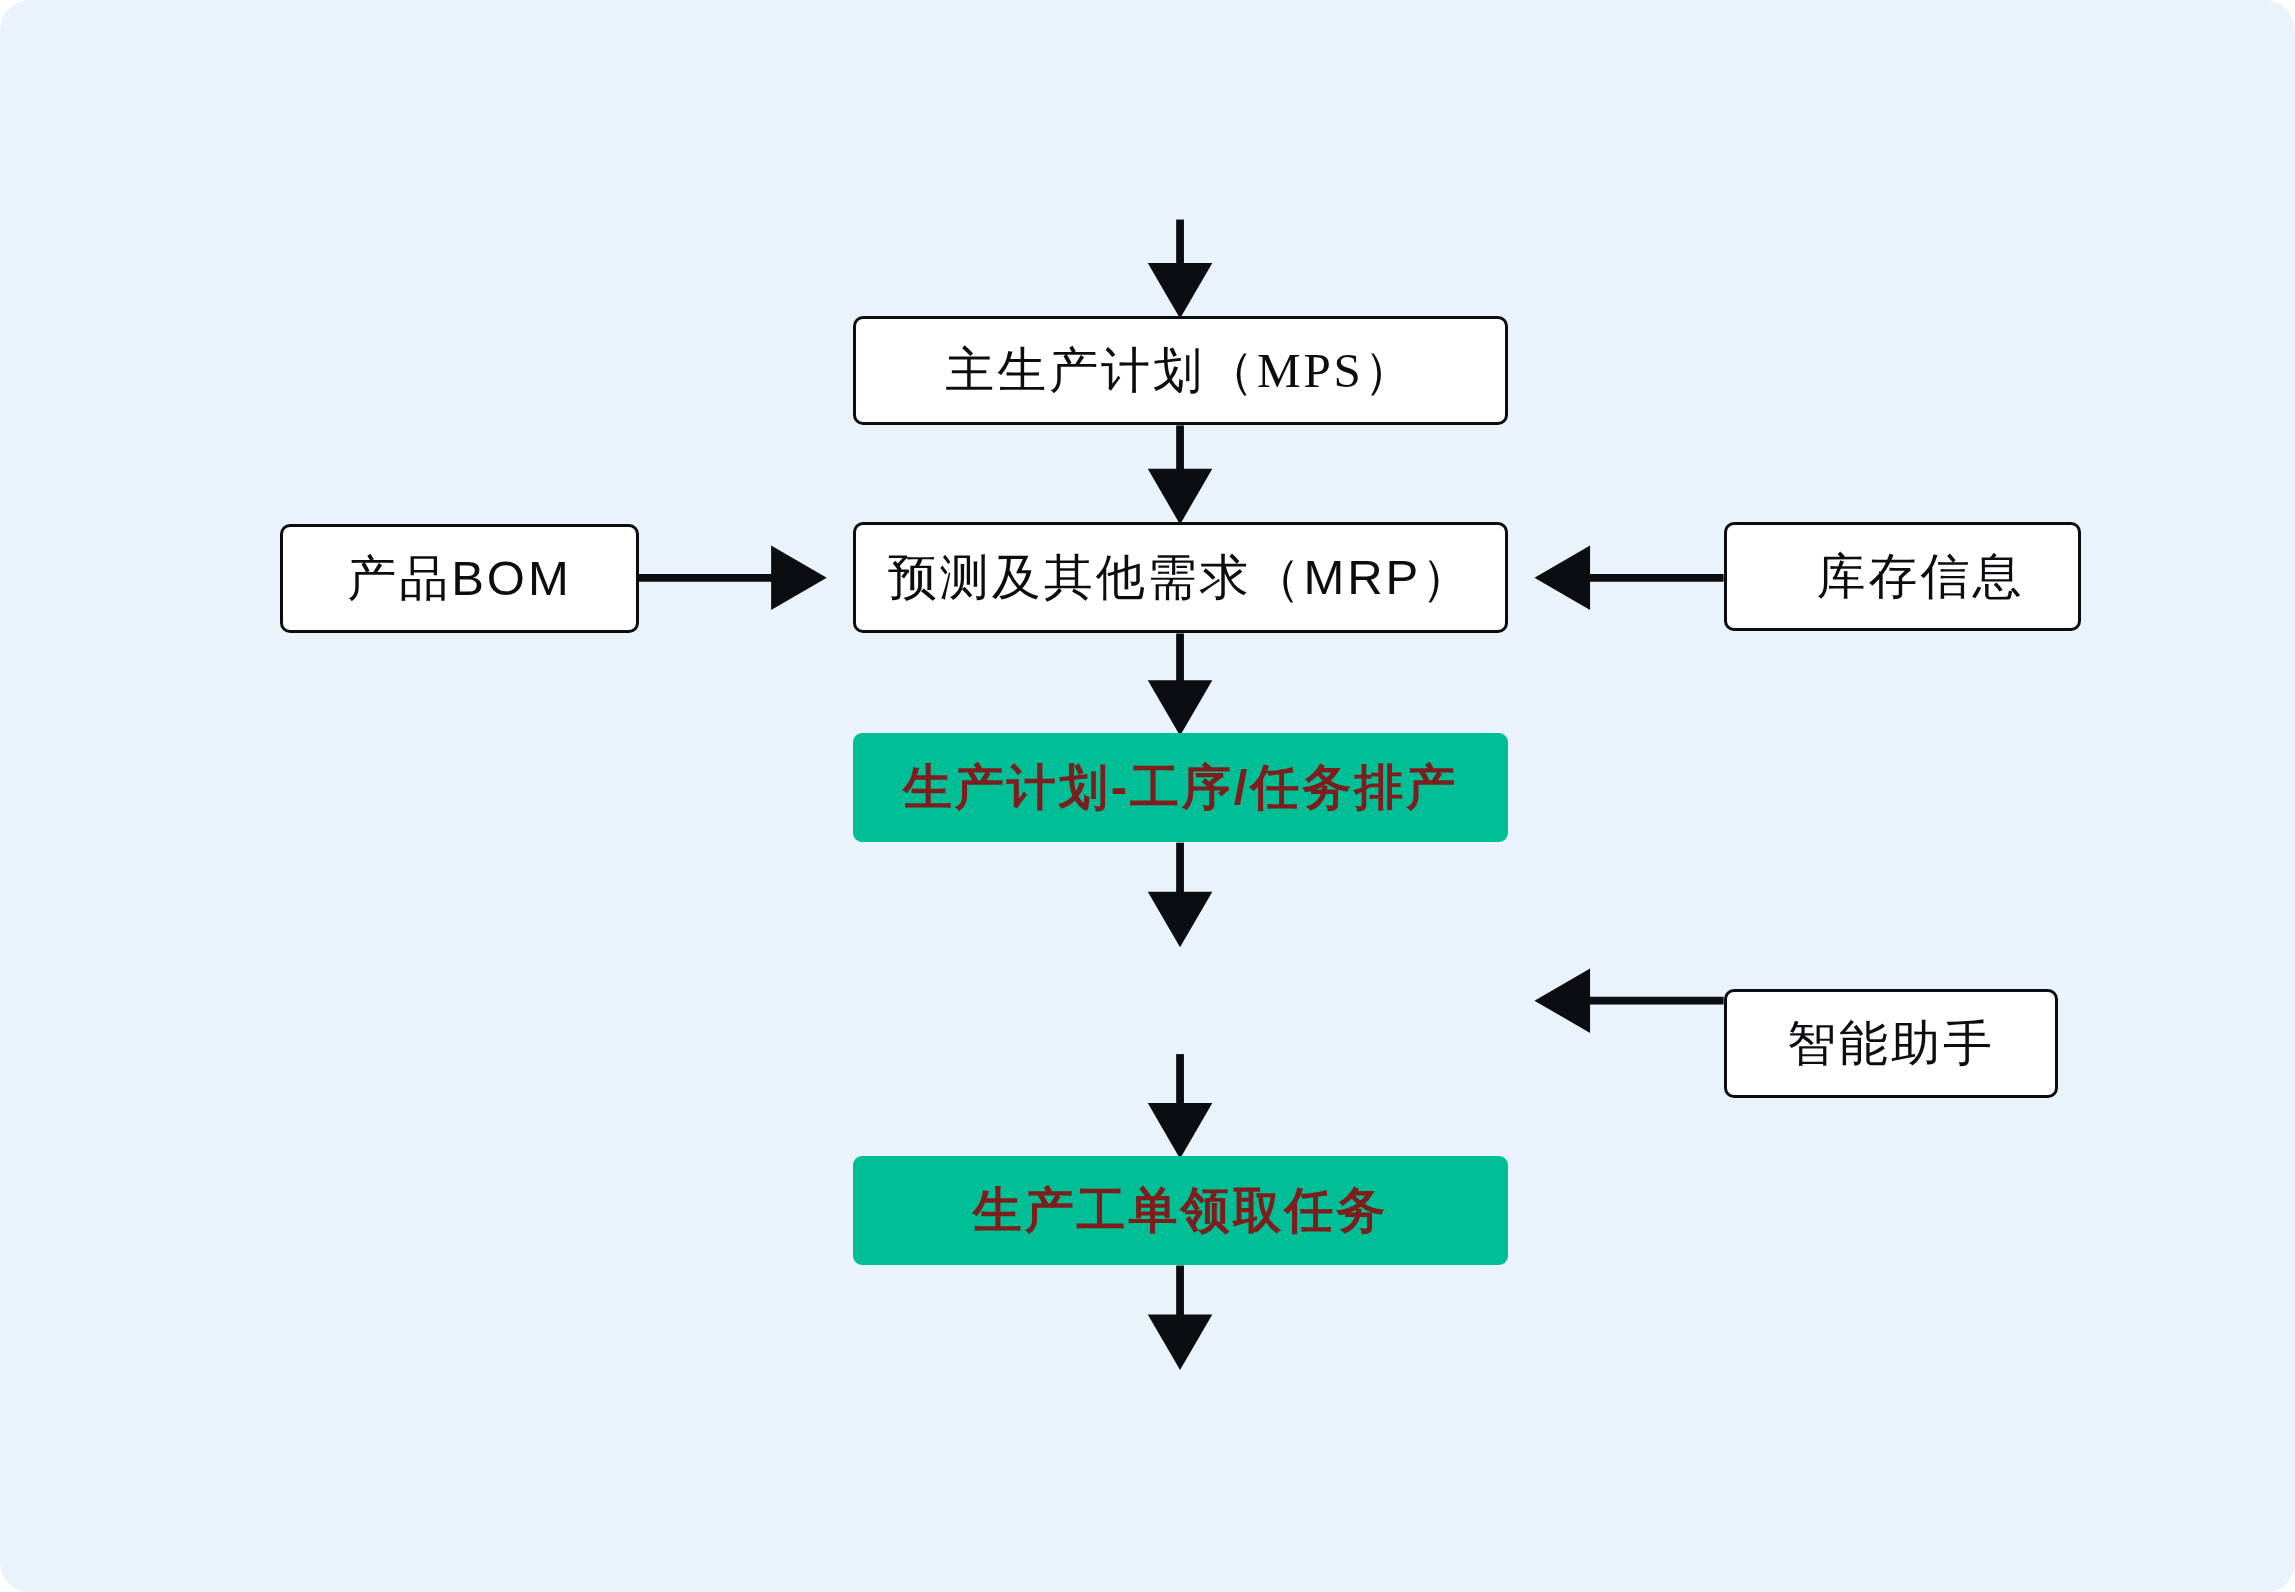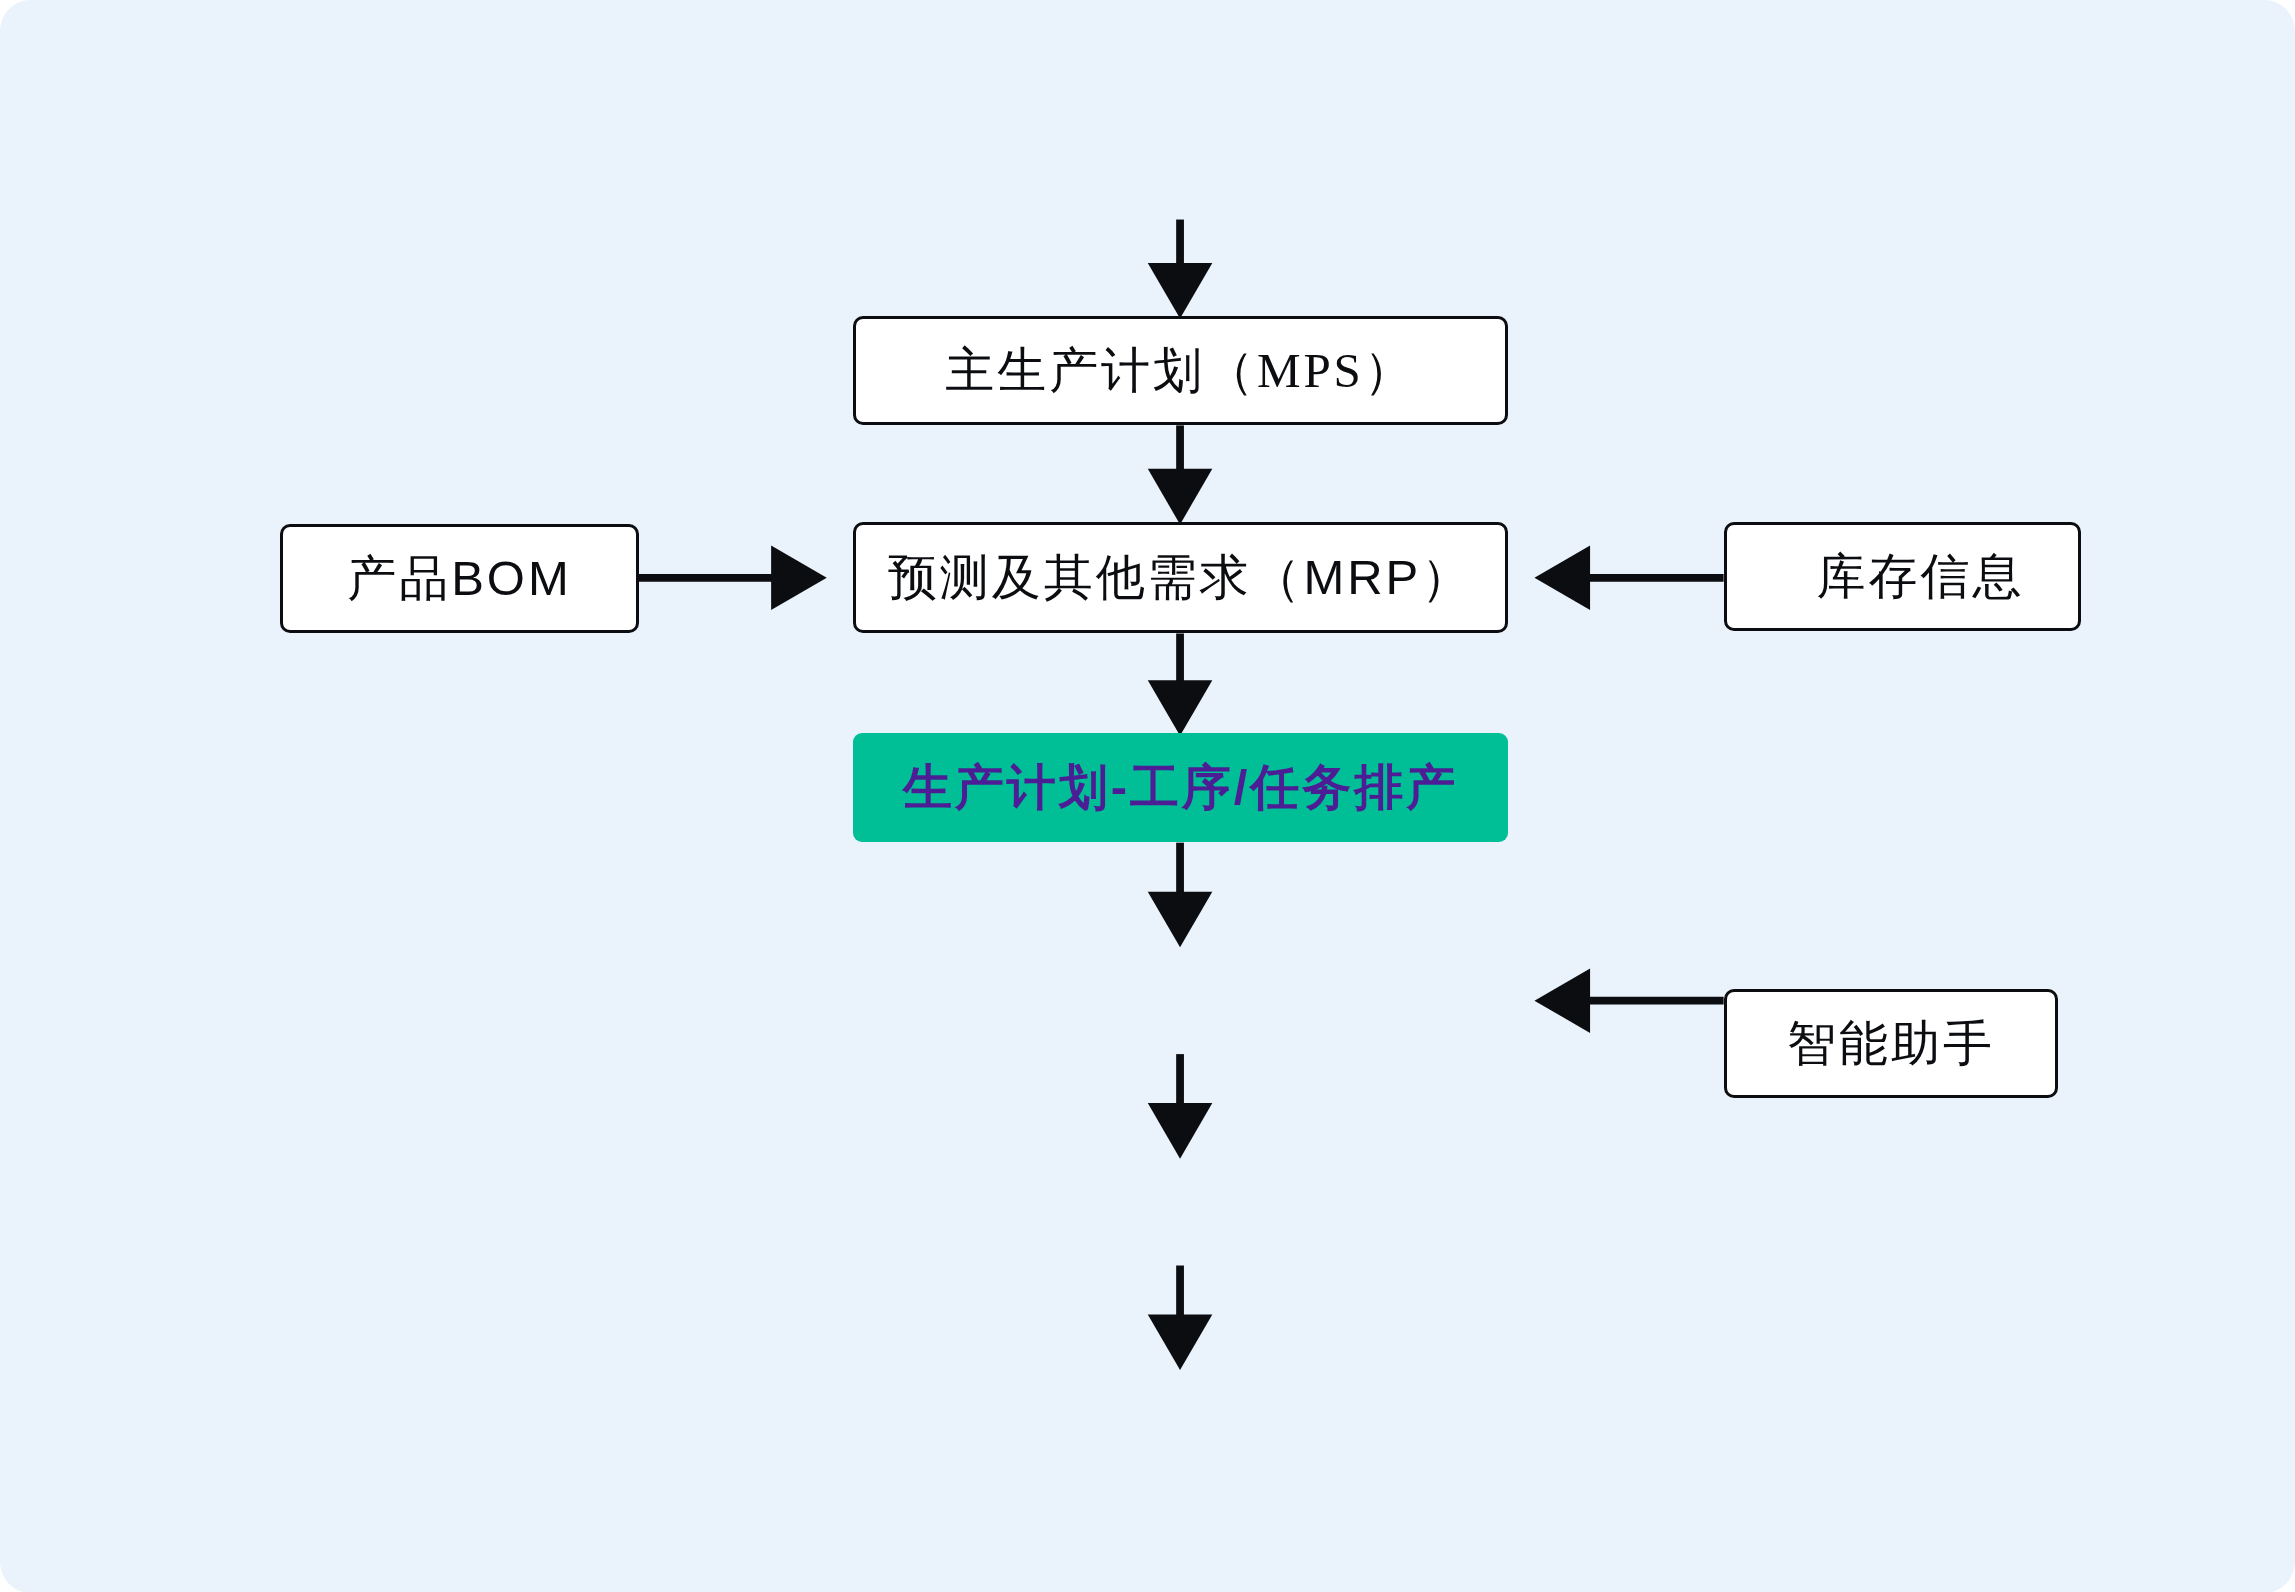--- a/index.html
+++ b/index.html
@@ -32,21 +32,21 @@
   .node.plain {
     background: #ffffff;
     border: 3.9px solid #0b0d10;
     color: #0b0d10;
     font-size: 49px;
     font-weight: 400;
   }
   .node.accent {
     background: #00bf96;
     border: none;
-    color: #4c1d95;
+    color: #7f1d1d;
     font-size: 49px;
     font-weight: 700;
     border-radius: 9px;
   }
 
   
   #edges {
     position: absolute;
     left: 0;
     top: 0;
@@ -117,16 +117,17 @@
 
   <div class="node plain" style="left:853px; top:522px; width:655px; height:111px;">预测及其他需求（MRP）</div>
 
   <div class="node plain" style="left:1724px; top:522px; width:357px; height:109px;padding-left:36px;">库存信息</div>
 
   <div class="node accent" style="left:853px; top:733px; width:655px; height:109px;">生产计划-工序/任务排产</div>
 
 
   <div class="node plain" style="left:1724px; top:989px; width:334px; height:109px;">智能助手</div>
 
+  <div class="node accent" style="left:853px; top:1156px; width:655px; height:109px;">生产工单领取任务</div>
 
 
 </div>
 
 
 </body></html>

